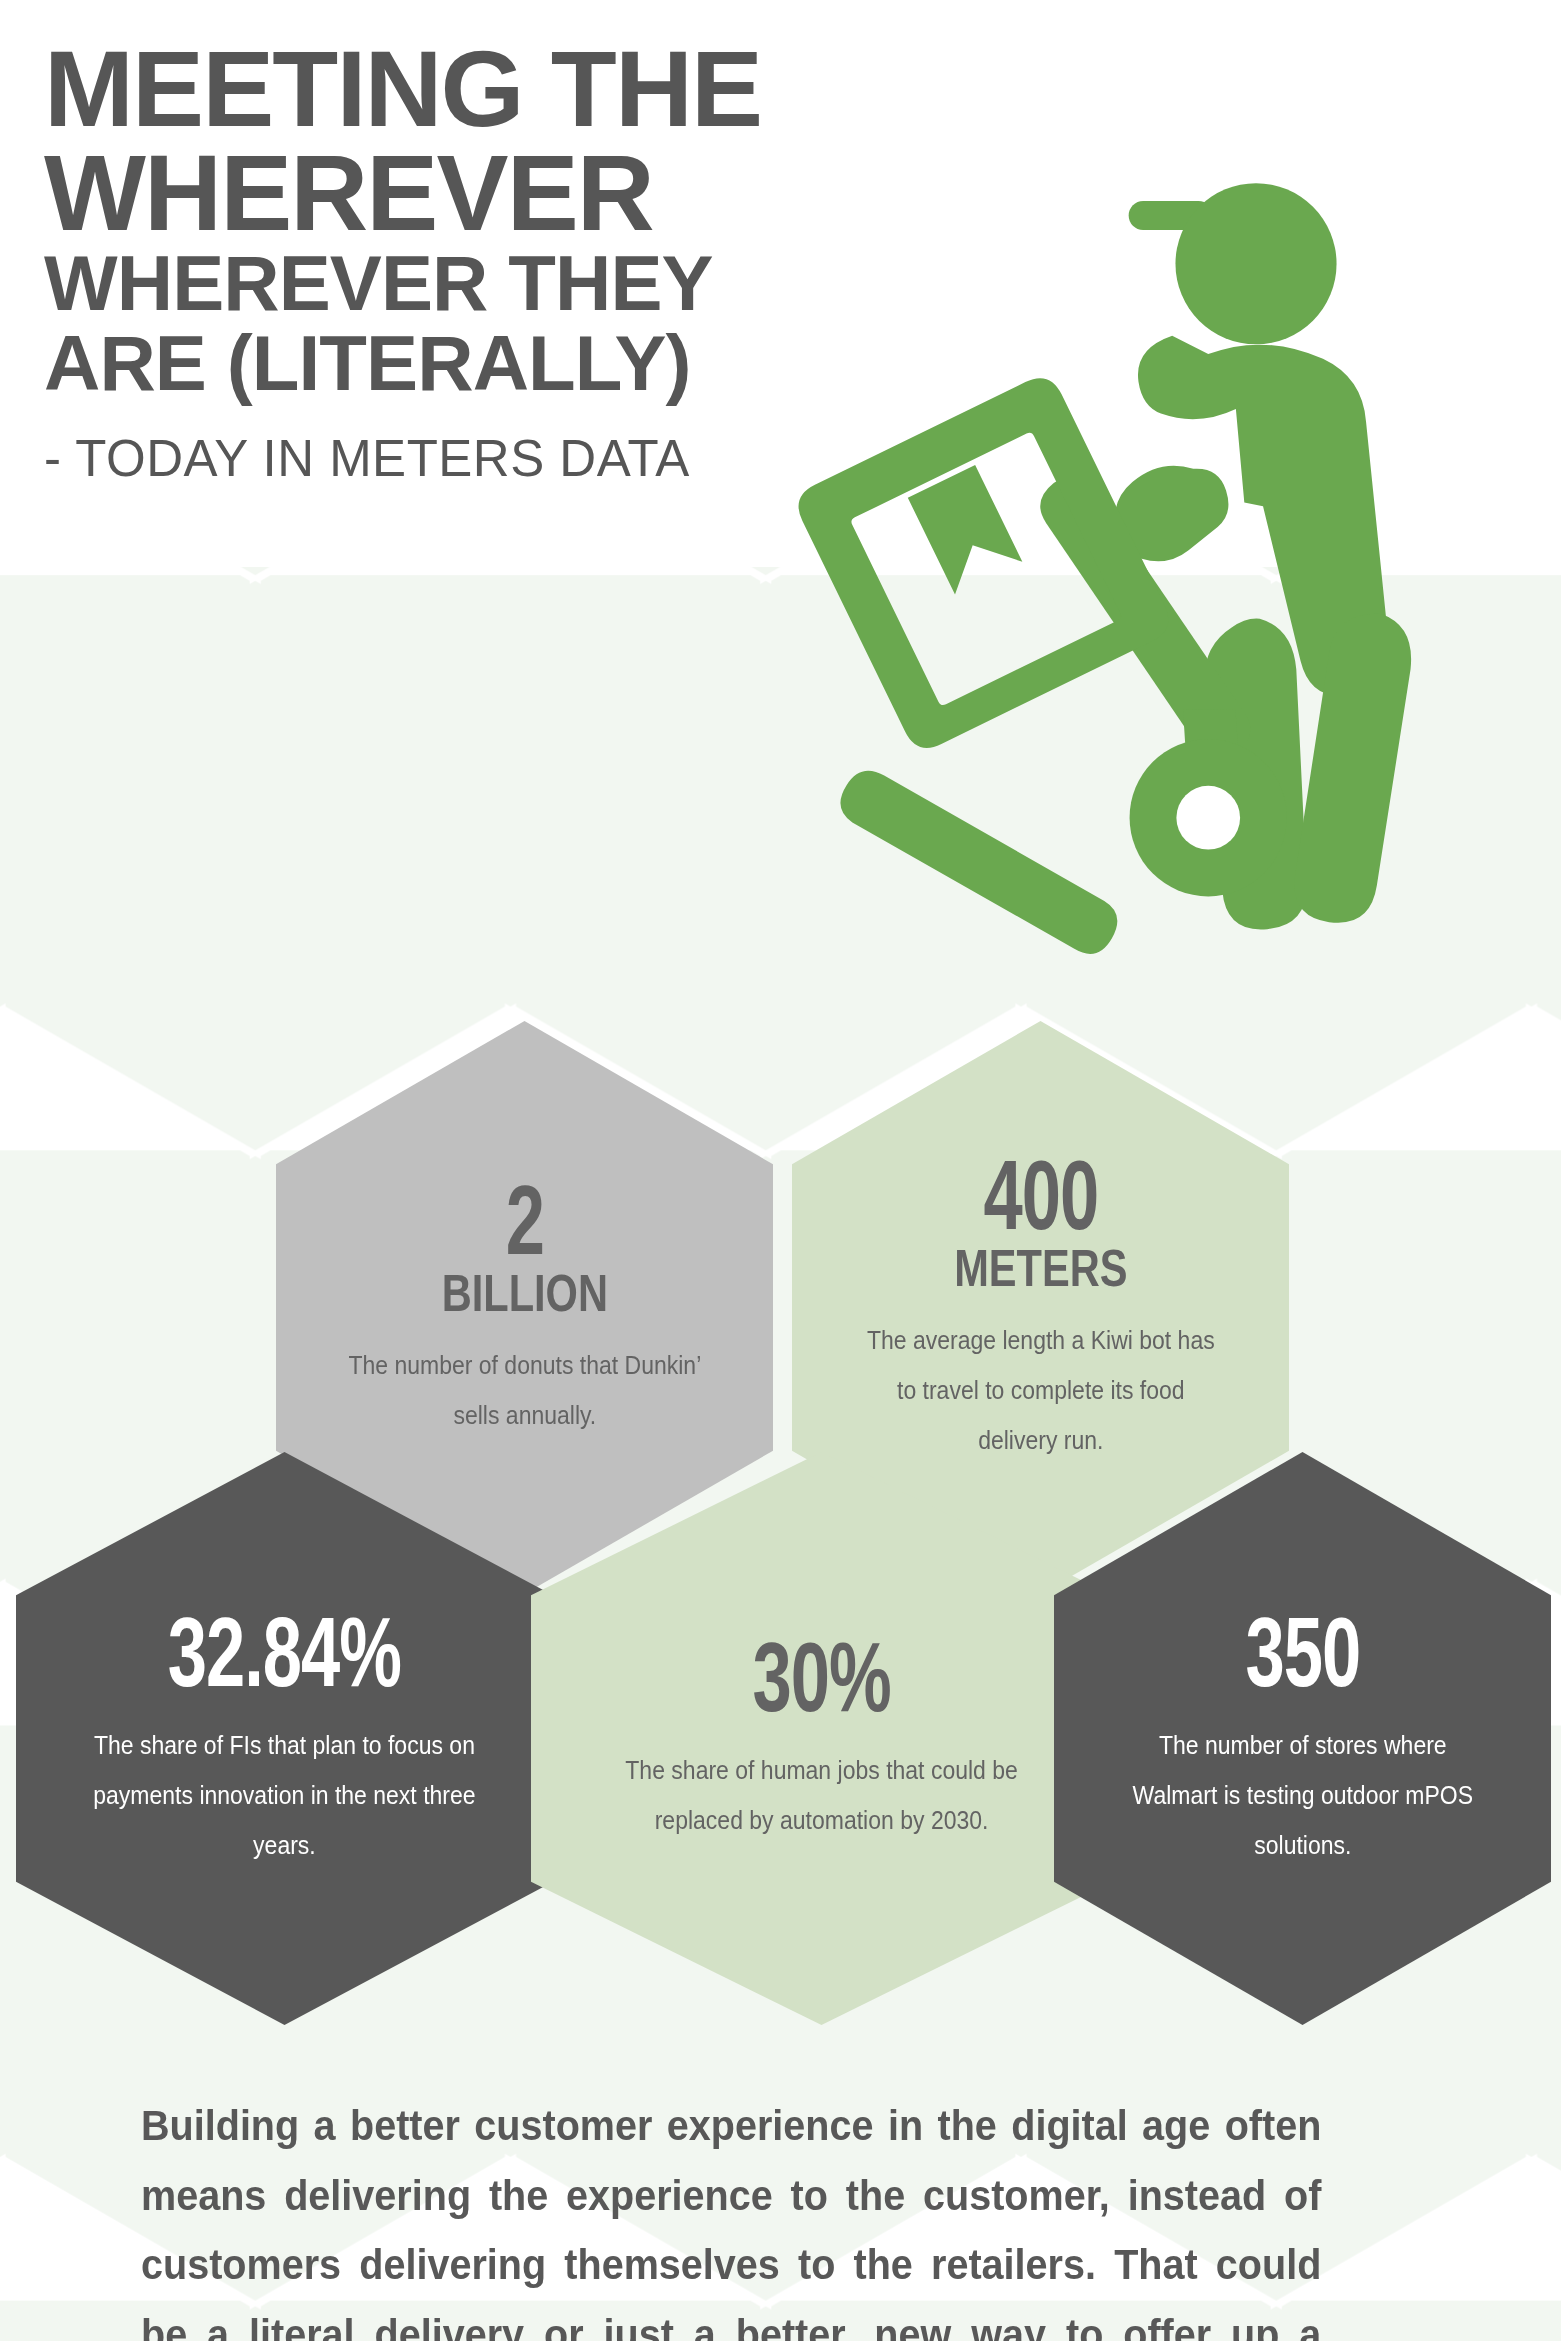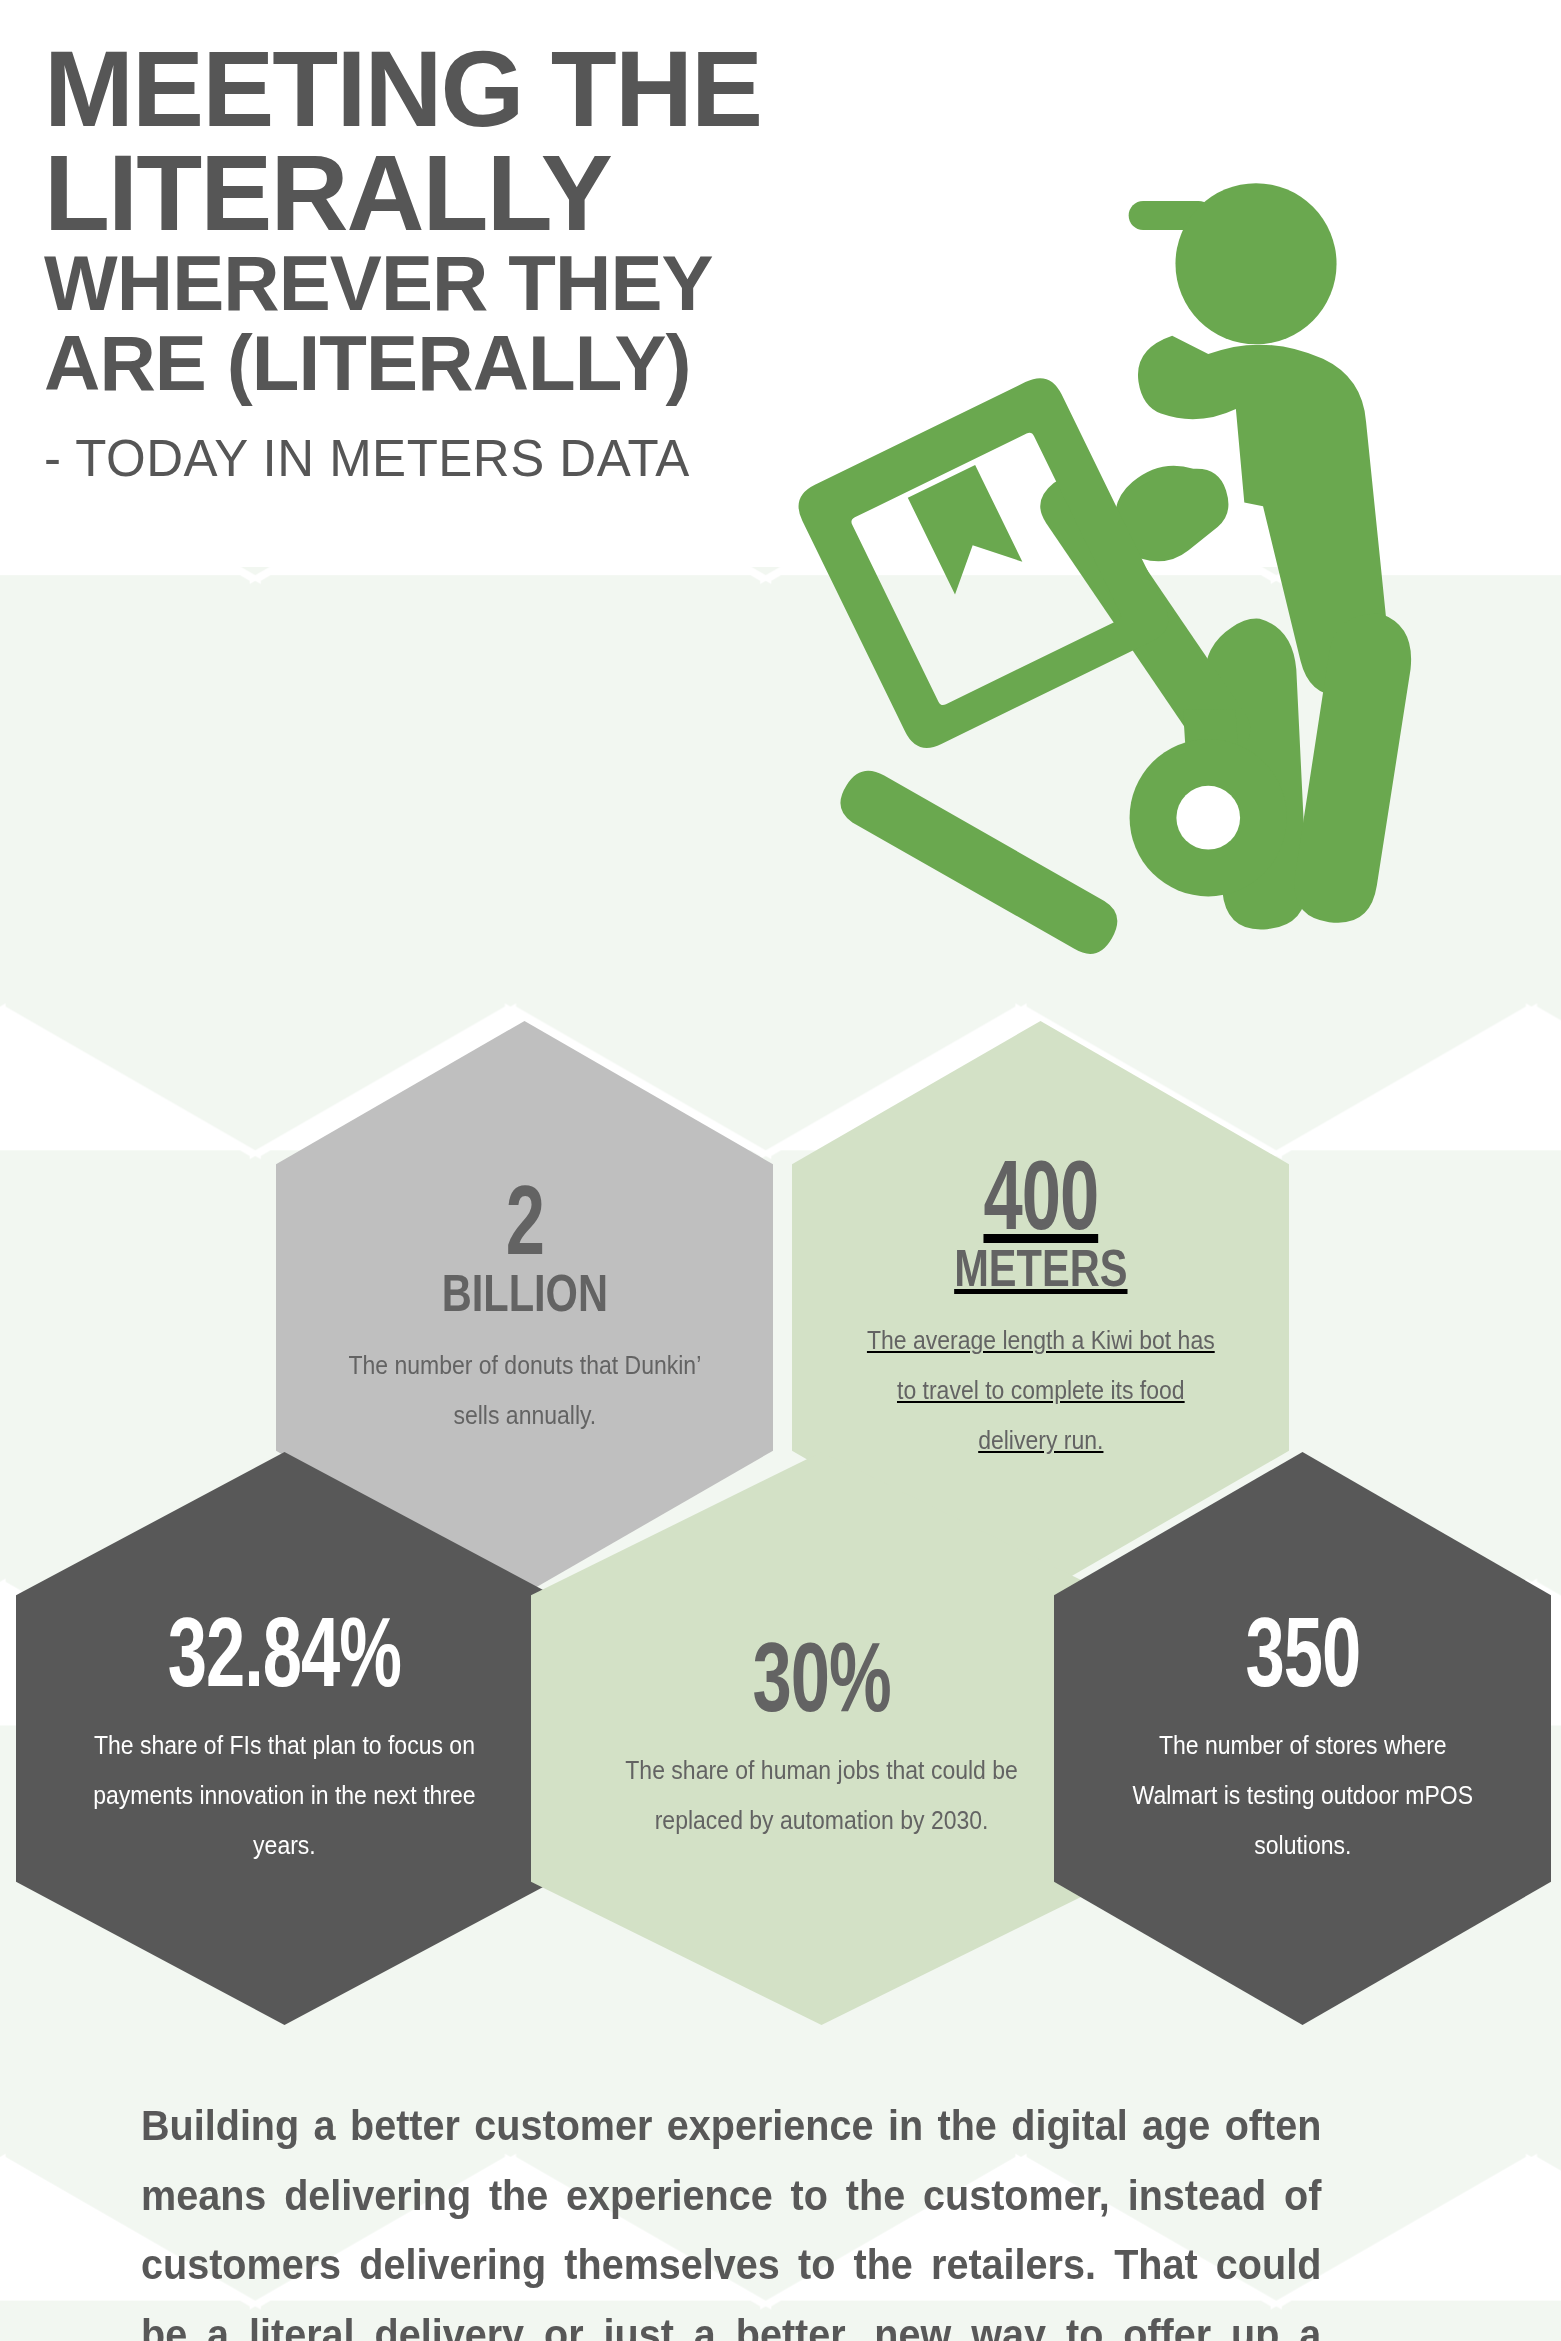--- a/index.html
+++ b/index.html
@@ -186,21 +186,21 @@
         <polygon points="1090,-295 1623,12 1623,614 1090,921 557,614 557,12" fill="#f2f7f1"></polygon>
       </pattern>
     </defs>
     <rect x="0" y="0" width="3333" height="5833" fill="url(#hexpat)"></rect>
   </svg>
   <div id="hex-bg-top-white"></div>
 
   <div id="header">
     <div id="title-block">
       <div class="title-line-1">MEETING THE</div>
-      <div class="title-line-1">LITERALLY</div>
+      <div class="title-line-1">WHEREVER</div>
       <div class="title-line-2">WHEREVER THEY</div>
       <div class="title-line-2">ARE (LITERALLY)</div>
       <div id="subtitle">- TODAY IN METERS DATA</div>
     </div>
 
     <svg id="delivery-illustration" viewBox="0 0 1860 1800" xmlns="http://www.w3.org/2000/svg">
       <g fill="#6aa84f">
 
         <rect x="1020" y="128" width="180" height="62" rx="31"></rect>
 
@@ -237,21 +237,21 @@
   <div id="stats">
 
     <div class="hex gray" style="left:276px; top:0px; width:497px; height:573px;">
       <div class="hex-inner">
         <div class="hex-number">2</div>
         <div class="hex-unit">BILLION</div>
         <div class="hex-desc">The number of donuts that Dunkin’ sells annually.</div>
       </div>
     </div>
 
-    <div class="hex green" style="left:792px; top:0px; width:497px; height:573px;text-decoration:underline;">
+    <div class="hex green" style="left:792px; top:0px; width:497px; height:573px;">
       <div class="hex-inner">
         <div class="hex-number">400</div>
         <div class="hex-unit">METERS</div>
         <div class="hex-desc">The average length a Kiwi bot has to travel to complete its food delivery run.</div>
       </div>
     </div>
 
     <div class="hex dark" style="left:16px; top:431px; width:537px; height:573px;">
       <div class="hex-inner">
         <div class="hex-number">32.84%</div>

